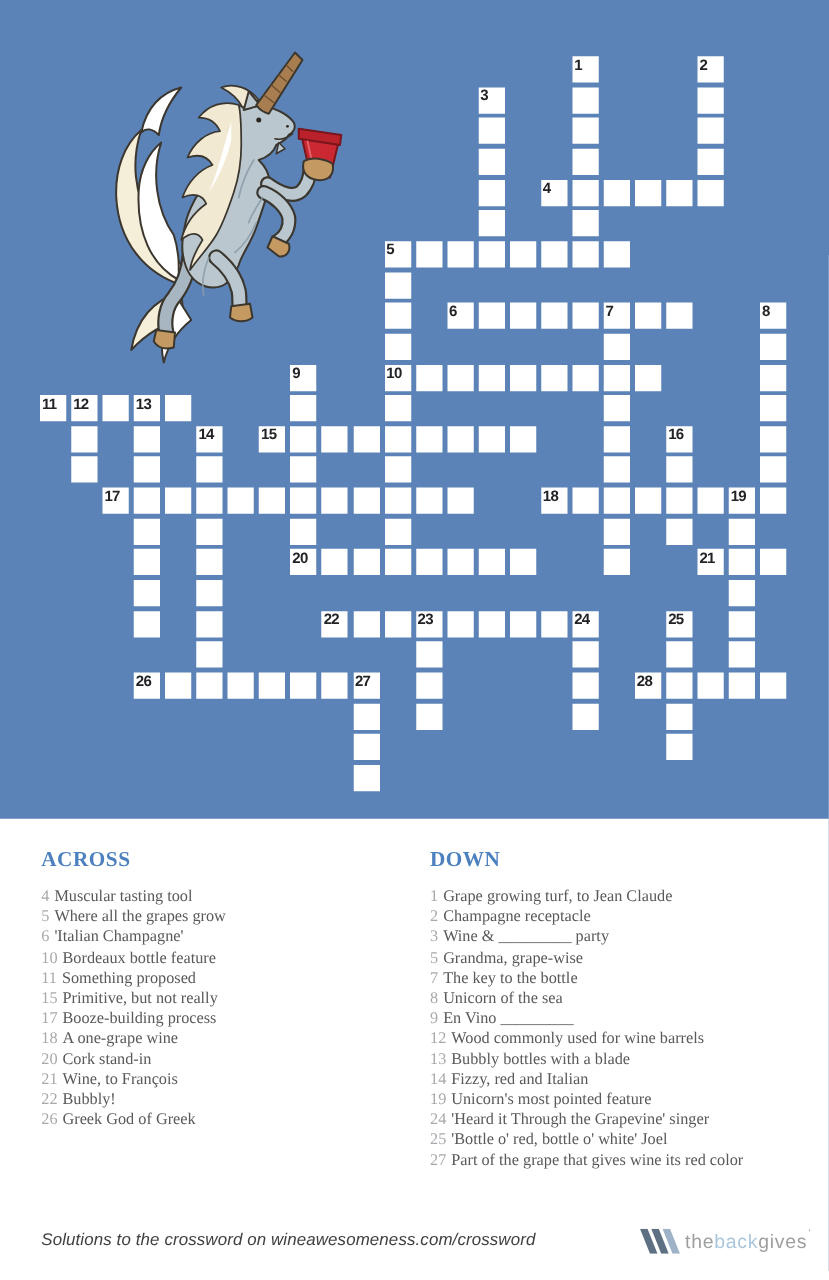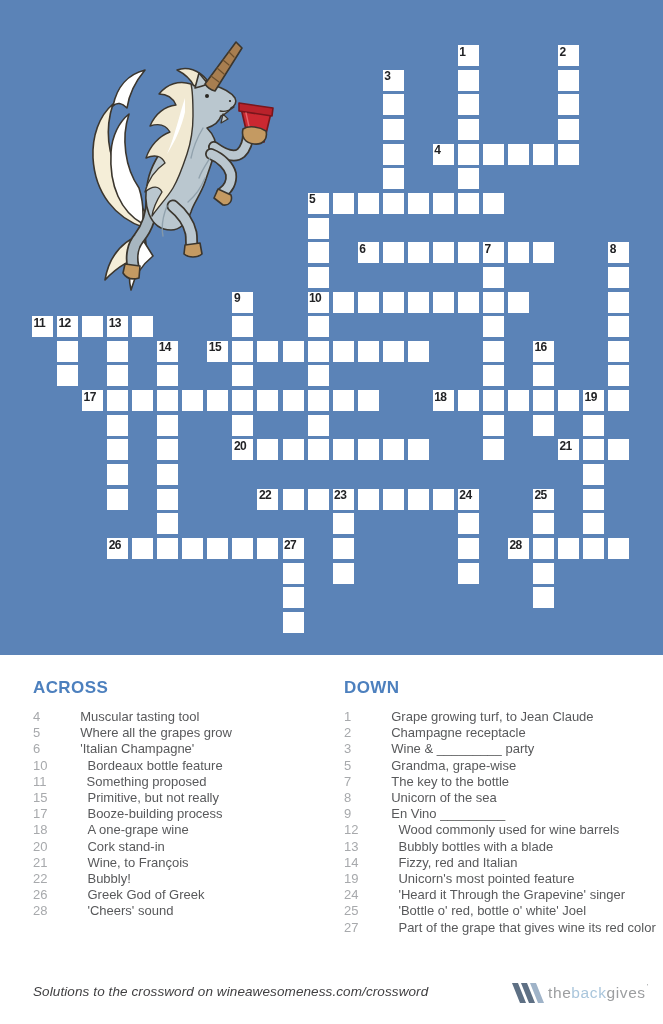--- a/index.html
+++ b/index.html
@@ -14,31 +14,31 @@
   .cell{
     position:absolute;width:21px;height:21px;background:#ffffff;
   }
   .cell .num{
     position:absolute;left:1.5px;top:0.5px;
     font-size:12px;font-weight:700;color:#222326;line-height:12px;
     letter-spacing:-0.6px;
   }
   .illus{position:absolute;left:55px;top:28px;width:230px;height:320px;}
   .clues{position:absolute;top:678px;left:0;width:663px;color:#58595b;}
-  .clue-col{position:absolute;top:0;}
+  .clue-col{position:absolute;top:0;font-family:Liberation Serif, serif;}
   .clue-col.across{left:33px;width:300px;}
   .clue-col.down{left:344px;width:315px;}
   .clue-col h2{
     margin:0 0 11px 0;font-size:17px;font-weight:700;color:#4d80be;
     letter-spacing:0.4px;
   }
   .clue-col ul{list-style:none;margin:0;padding:0;}
   .clue-col li{font-size:13px;line-height:16.2px;white-space:nowrap;}
   .clue-col .cn{color:#a7a9ac;margin-right:4px;}
-  .clue-col .ct{color:#58595b;margin-left:36px;}
+  .clue-col .ct{color:#58595b;}
   .footer-note{
     position:absolute;left:33px;top:984px;font-size:13.5px;font-style:italic;
     color:#414042;letter-spacing:0.1px;
   }
   .logo{position:absolute;left:512px;top:981px;width:140px;height:22px;}
   .logo .mark{position:absolute;left:0;top:2px;}
   .logo .word{
     position:absolute;left:36px;top:1px;font-size:15.5px;font-weight:400;
     letter-spacing:0.6px;color:#9c9ea0;
   }
@@ -355,21 +355,20 @@
         <li><span class="cn">6</span><span class="ct">'Italian Champagne'</span></li>
         <li><span class="cn">10</span><span class="ct">Bordeaux bottle feature</span></li>
         <li><span class="cn">11</span><span class="ct">Something proposed</span></li>
         <li><span class="cn">15</span><span class="ct">Primitive, but not really</span></li>
         <li><span class="cn">17</span><span class="ct">Booze-building process</span></li>
         <li><span class="cn">18</span><span class="ct">A one-grape wine</span></li>
         <li><span class="cn">20</span><span class="ct">Cork stand-in</span></li>
         <li><span class="cn">21</span><span class="ct">Wine, to François</span></li>
         <li><span class="cn">22</span><span class="ct">Bubbly!</span></li>
         <li><span class="cn">26</span><span class="ct">Greek God of Greek</span></li>
-        <li><span class="cn">28</span><span class="ct">'Cheers' sound</span></li>
       </ul>
   </div>
   <div class="clue-col down">
     <h2>DOWN</h2>
     <ul>
         <li><span class="cn">1</span><span class="ct">Grape growing turf, to Jean Claude</span></li>
         <li><span class="cn">2</span><span class="ct">Champagne receptacle</span></li>
         <li><span class="cn">3</span><span class="ct">Wine &amp; _________ party</span></li>
         <li><span class="cn">5</span><span class="ct">Grandma, grape-wise</span></li>
         <li><span class="cn">7</span><span class="ct">The key to the bottle</span></li>

